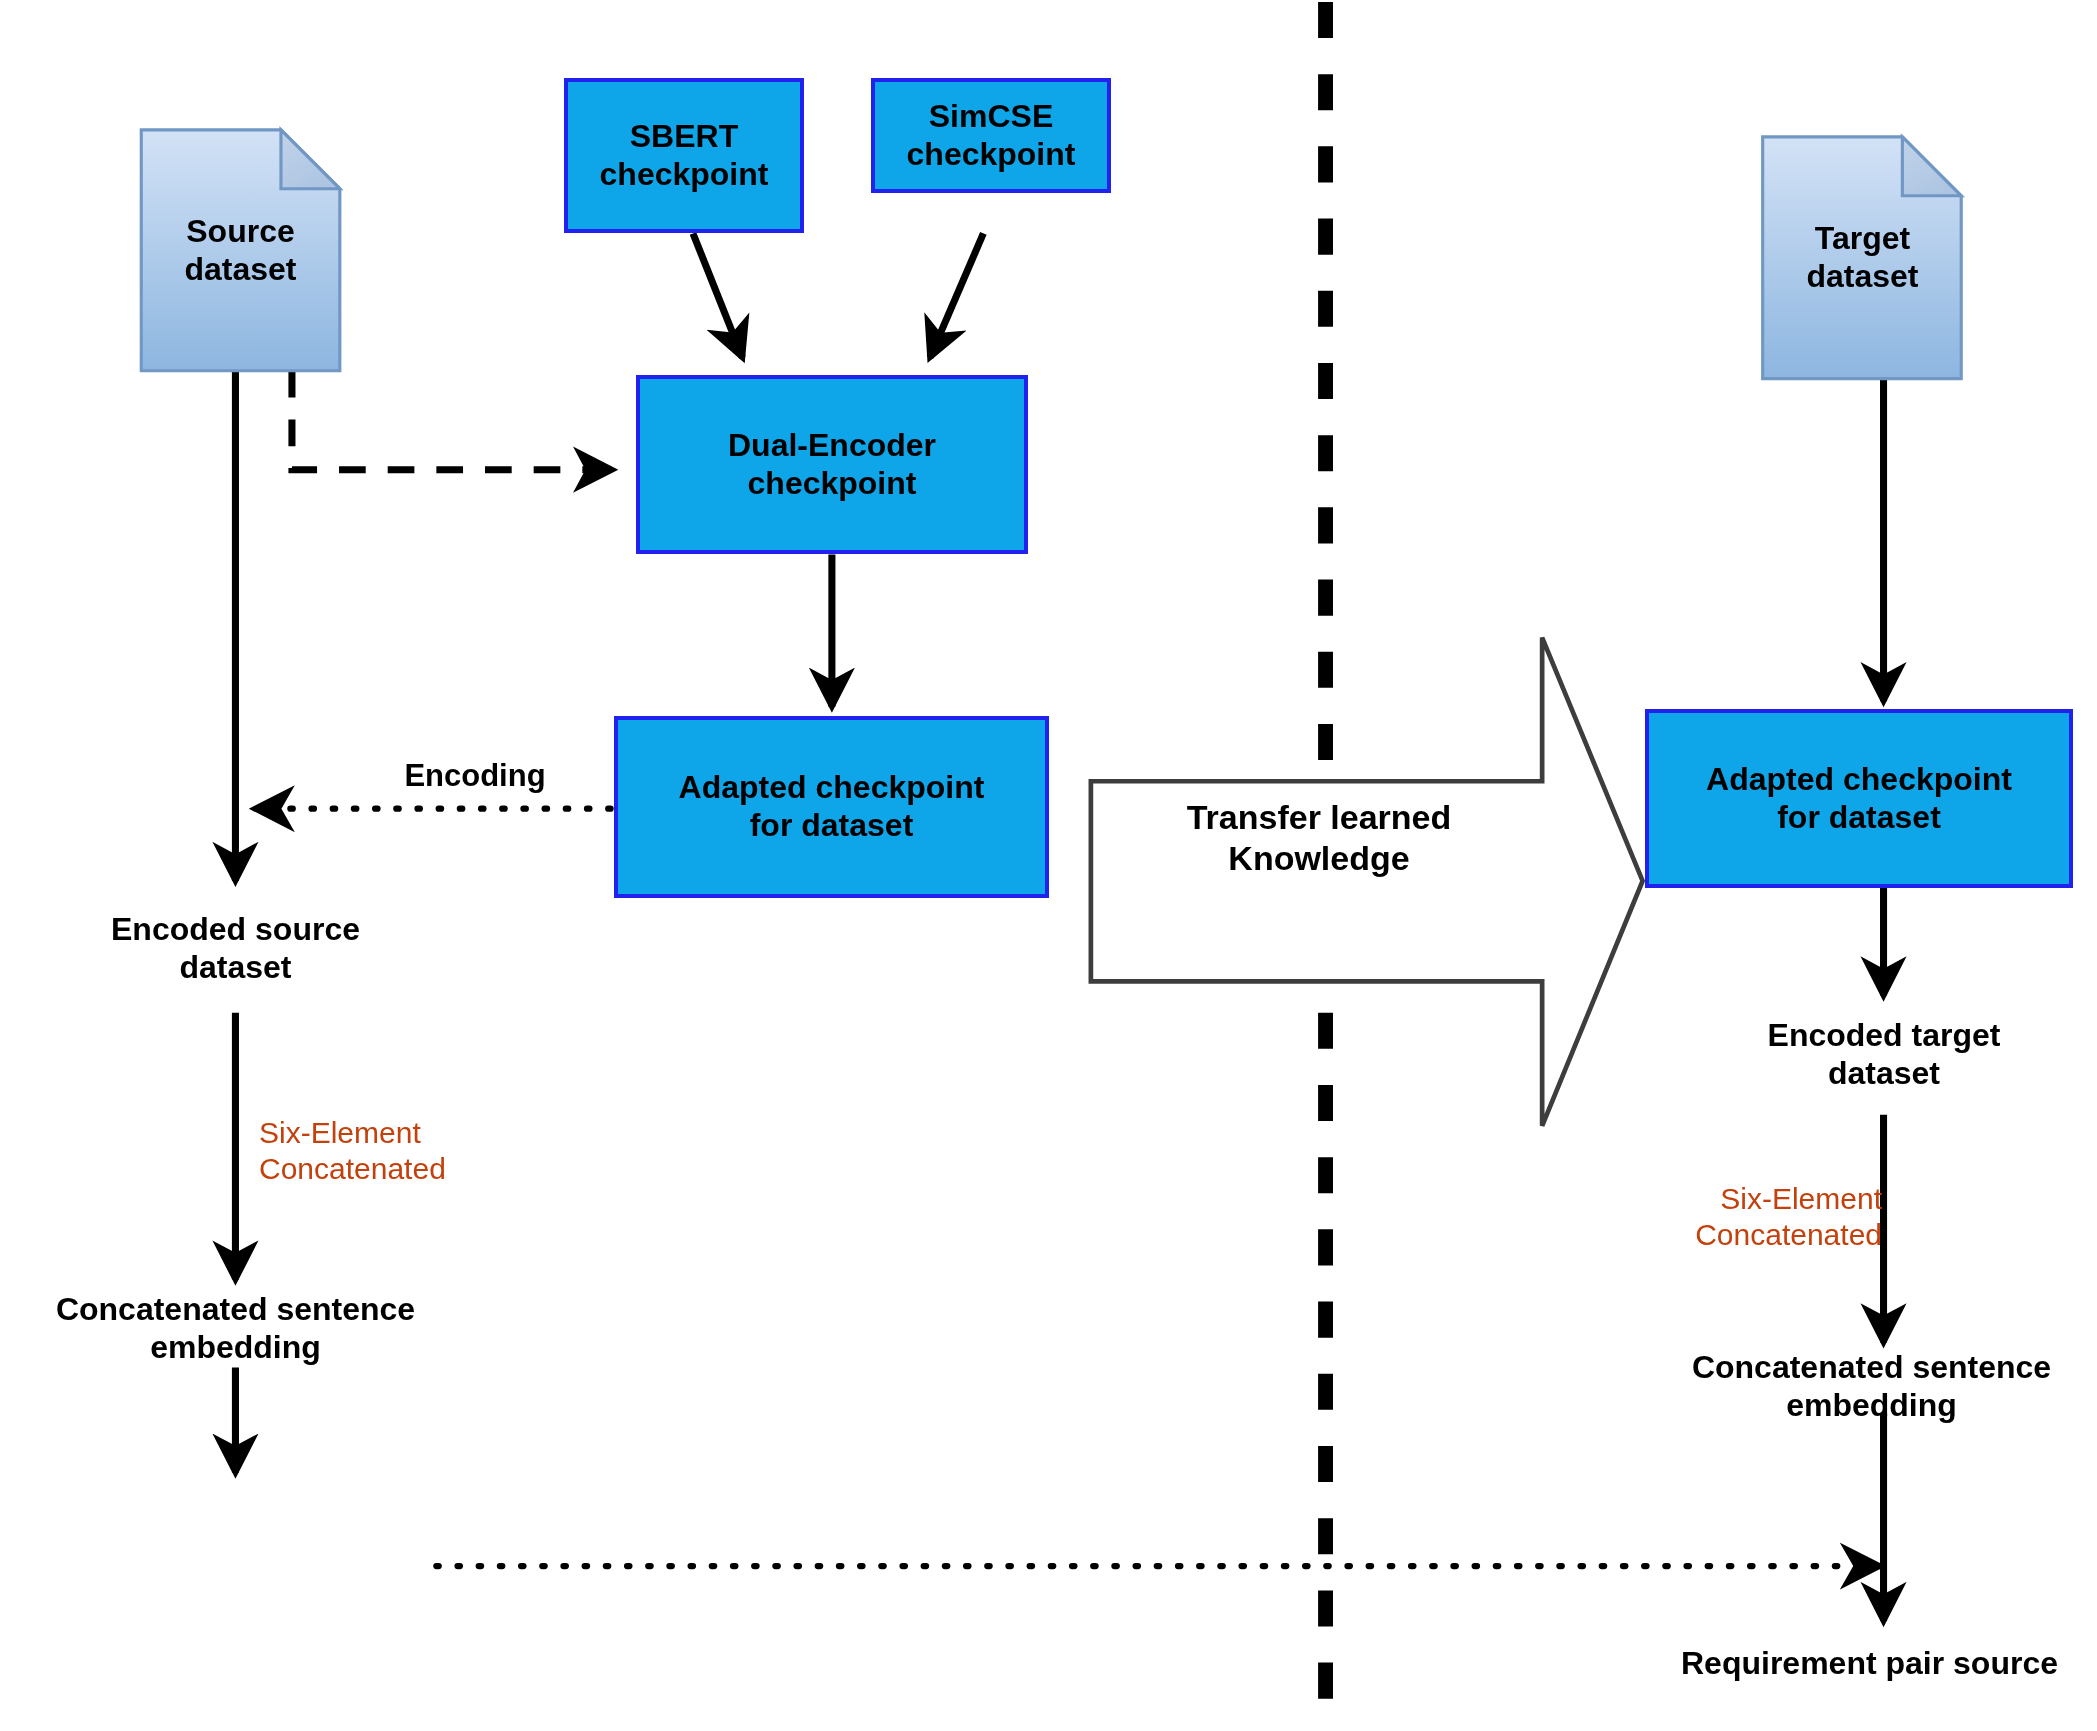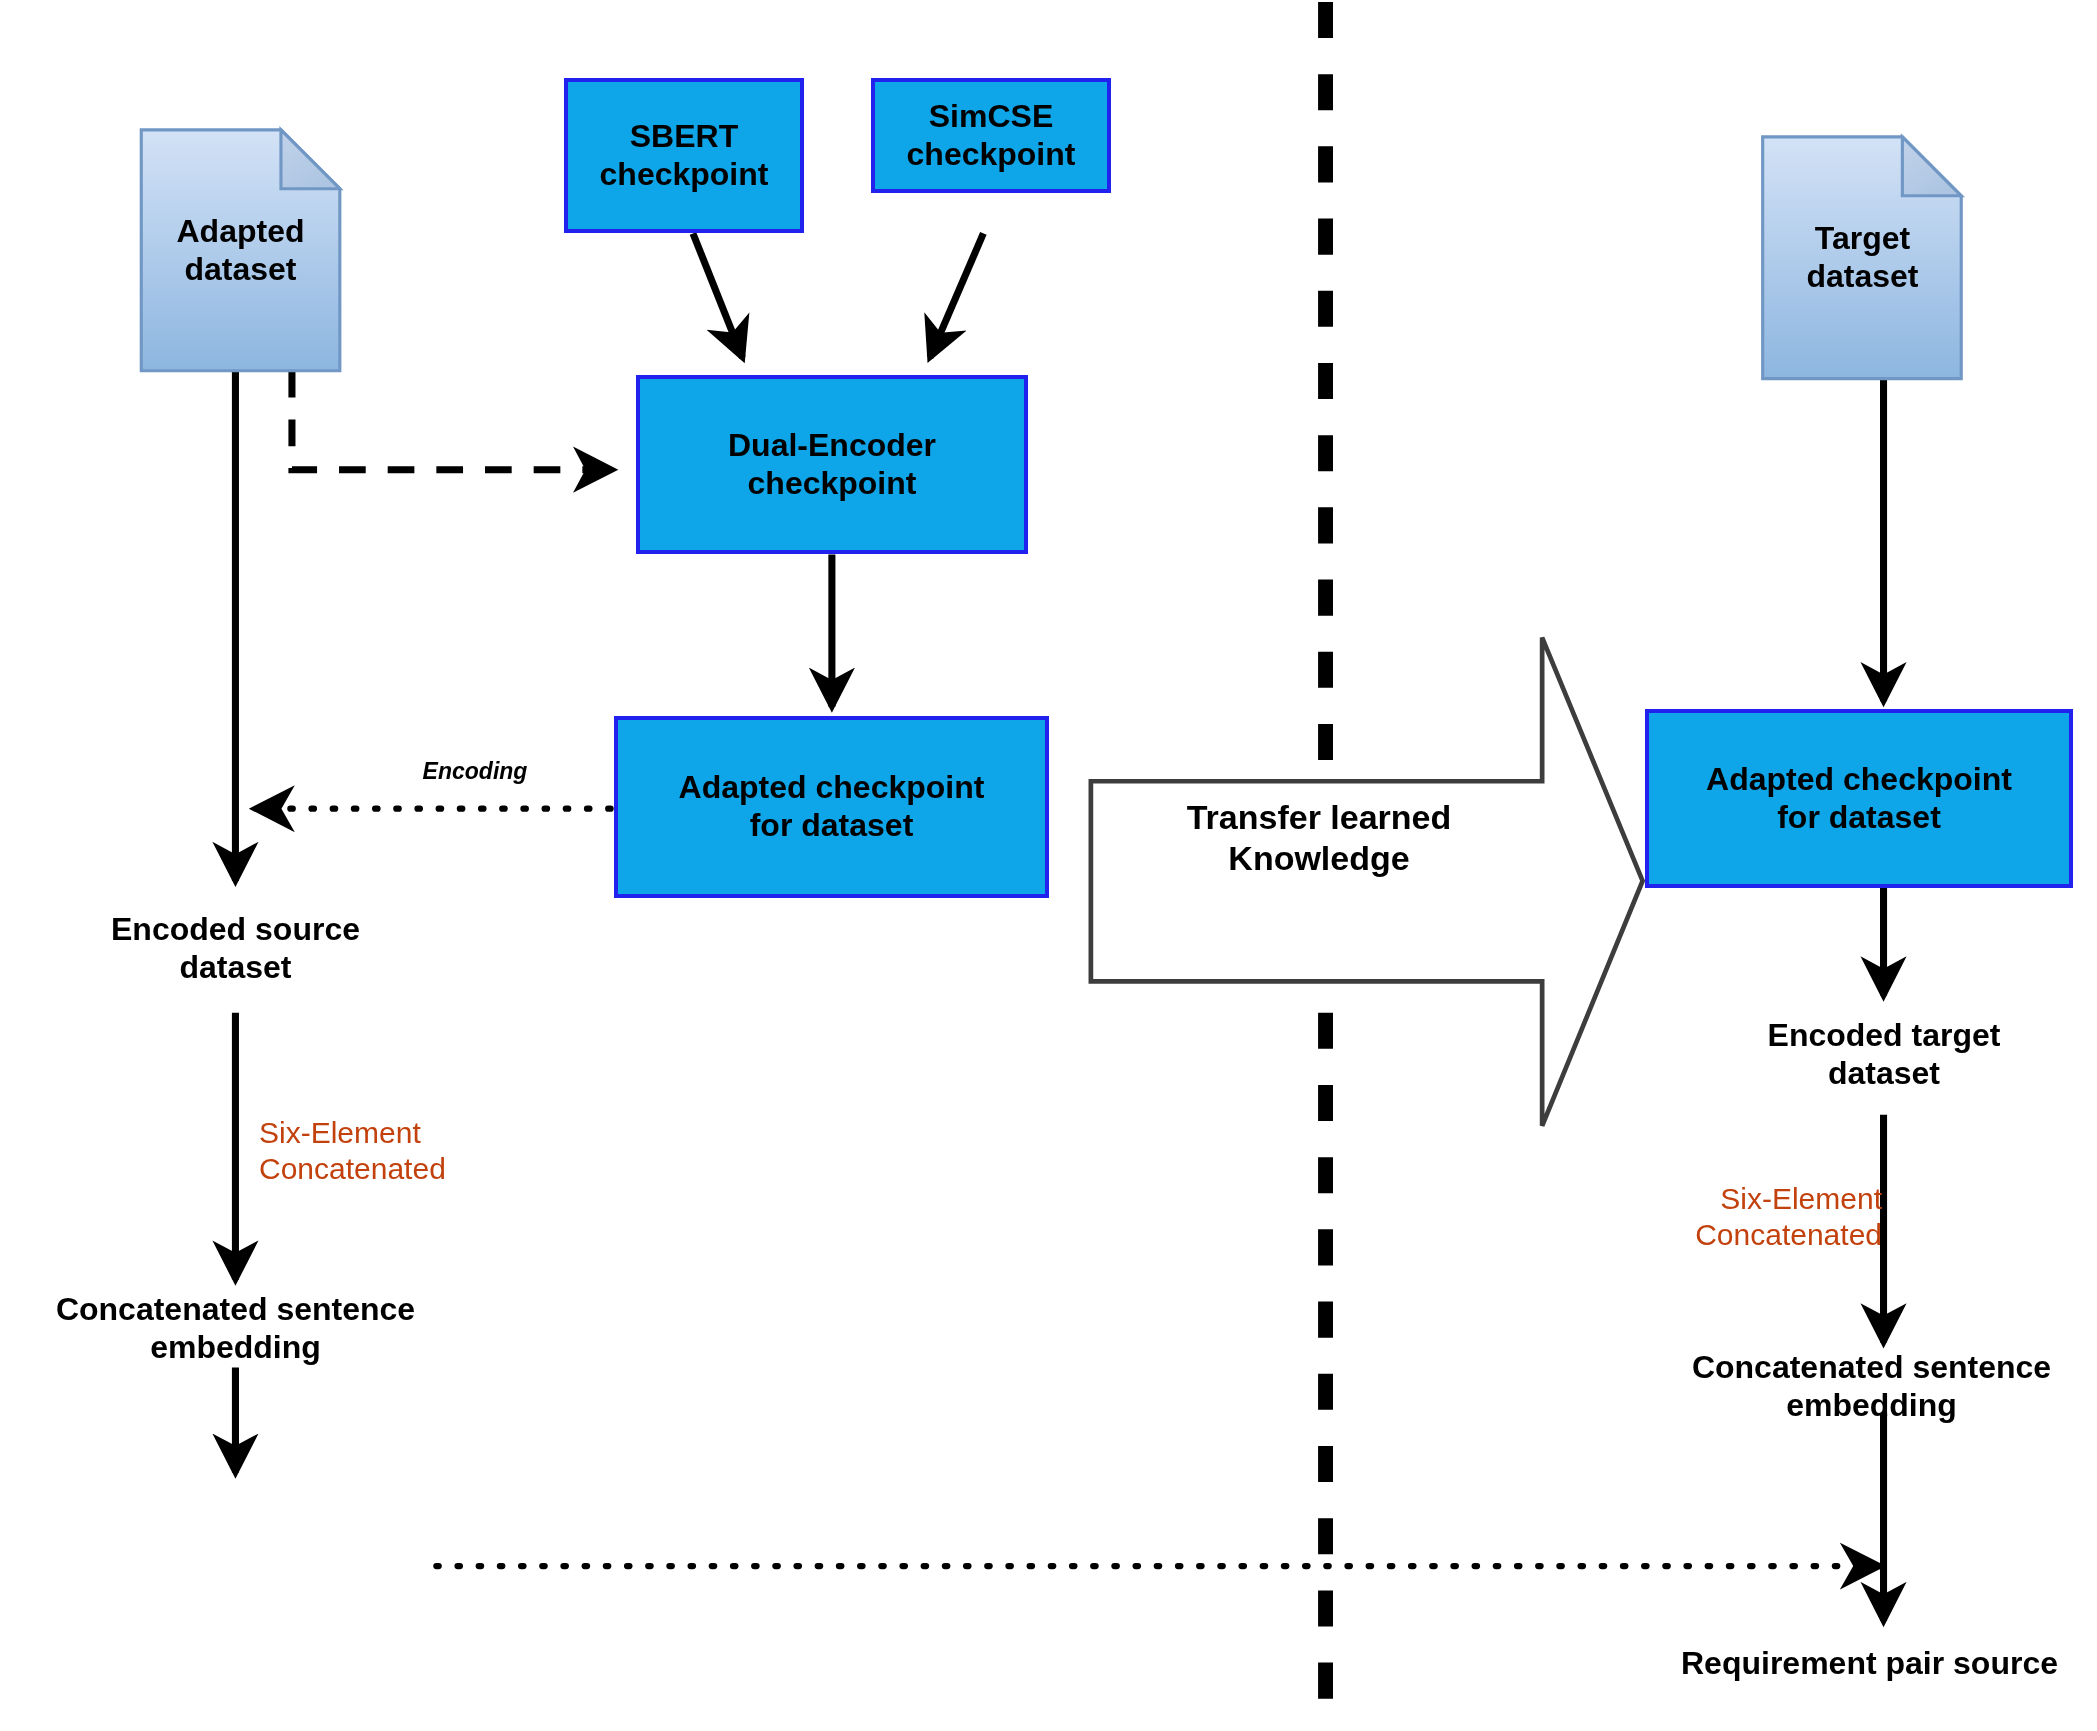--- a/index.html
+++ b/index.html
@@ -170,21 +170,21 @@
     </g>
 
     <g>
       <path d="M 2246 174 L 2424 174 L 2499 249 L 2499 482 L 2246 482 Z" fill="url(#docGrad)" stroke="#7197c4" stroke-width="4"></path>
       <path d="M 2424 174 L 2499 249 L 2424 249 Z" fill="url(#foldGrad)" stroke="#7197c4" stroke-width="4"></path>
     </g>
   </svg>
 
   <div class="doc-shape" style="left:141px; top:130px; width:199px; height:241px; font-size:32px;">
     <div class="doc-label">
-      <span>Adapted</span><br>
+      <span>Source</span><br>
       <span>dataset</span>
     </div>
   </div>
 
   <div class="node-box" style="left:564px; top:78px; width:240px; height:155px; font-size:32px;">
     <div>
       <span>SBERT</span><br>
       <span>checkpoint</span>
     </div>
   </div>
@@ -203,21 +203,21 @@
     </div>
   </div>
 
   <div class="node-box" style="left:614px; top:716px; width:435px; height:182px; font-size:32px;">
     <div>
       <span>Adapted checkpoint</span><br>
       <span>for dataset</span>
     </div>
   </div>
 
-  <div class="free-label" style="left:361px; top:758px; width:228px; font-size:23px;font-style:italic;">Encoding</div>
+  <div class="free-label" style="left:361px; top:758px; width:228px; font-size:31px;">Encoding</div>
 
   <div class="free-label" style="left:47px; top:911px; width:377px; font-size:32px;">
     <span>Encoded source</span><br>
     <span>dataset</span>
   </div>
 
   <div class="edge-label" style="left:259px; top:1115px; width:314px; font-size:30px;">
     <span>Six-Element</span><br>
     <span>Concatenated</span>
   </div>

